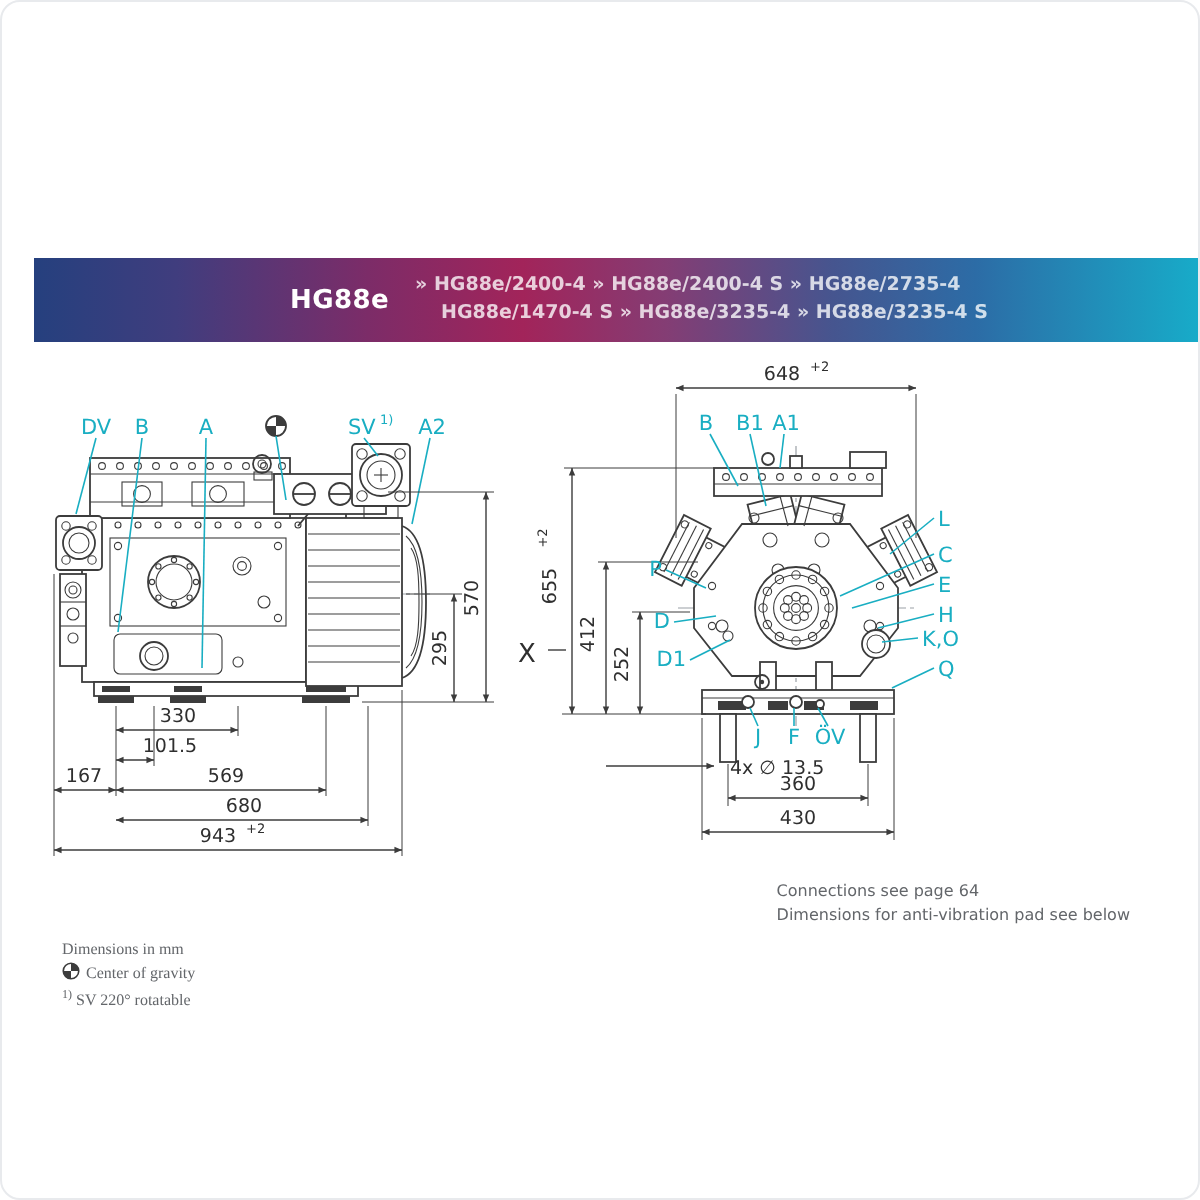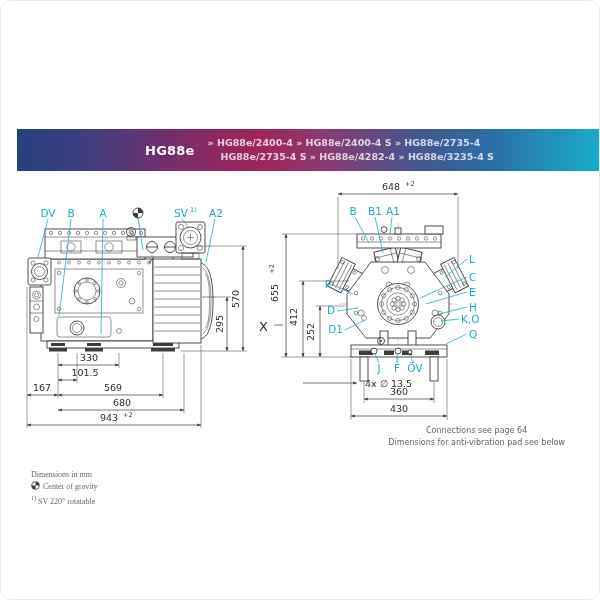--- a/index.html
+++ b/index.html
@@ -19,34 +19,34 @@
   .dwg{stroke:#3c3c3c;fill:none;stroke-width:.9;}
   .dwgf{stroke:#3c3c3c;fill:#fff;stroke-width:.9;}
   .thin{stroke:#3c3c3c;fill:none;stroke-width:.55;}
   .dark{fill:#3c3c3c;stroke:none;}
   .dim{stroke:#3c3c3c;stroke-width:.7;fill:none;}
   .ext{stroke:#3c3c3c;stroke-width:.5;fill:none;}
   .lead{stroke:#19aec2;stroke-width:.8;fill:none;}
   .cl{stroke:#9aa0a6;stroke-width:.6;stroke-dasharray:9 2 2 2;fill:none;}
   .foot{position:absolute;font-size:8px;color:#63666a;line-height:11.5px;}
   .foot-left{left:30px;top:468px;font-family:Liberation Serif, serif;}
-  .foot-right{right:34px;top:424px;text-align:center;}
+  .foot-right{right:34px;top:439px;text-align:left;}
   .foot .cog-ic{display:inline-block;vertical-align:-1px;margin-right:3px;}
   .foot sup{font-size:6px;}
 </style>
 </head>
 <body>
 
 <div class="page">
 
   <div class="band">
     <span class="series">HG88e</span>
     <span class="models">
       <span class="l1">» HG88e/2400-4 » HG88e/2400-4 S » HG88e/2735-4</span><br>
-      <span class="l2">HG88e/2735-4 S » HG88e/4282-4 » HG88e/3235-4 S</span>
+      <span class="l2">HG88e/1470-4 S » HG88e/3235-4 » HG88e/3235-4 S</span>
     </span>
   </div>
 
   <svg width="600" height="600" viewBox="0 0 600 600" style="position:absolute;left:0;top:0;">
     <defs>
       <marker id="arr" viewBox="0 0 10 10" refX="9" refY="5" markerWidth="9" markerHeight="6" orient="auto-start-reverse">
         <path d="M0,1.2 L9,5 L0,8.8 z" fill="#3c3c3c"></path>
       </marker>
     </defs>
 

